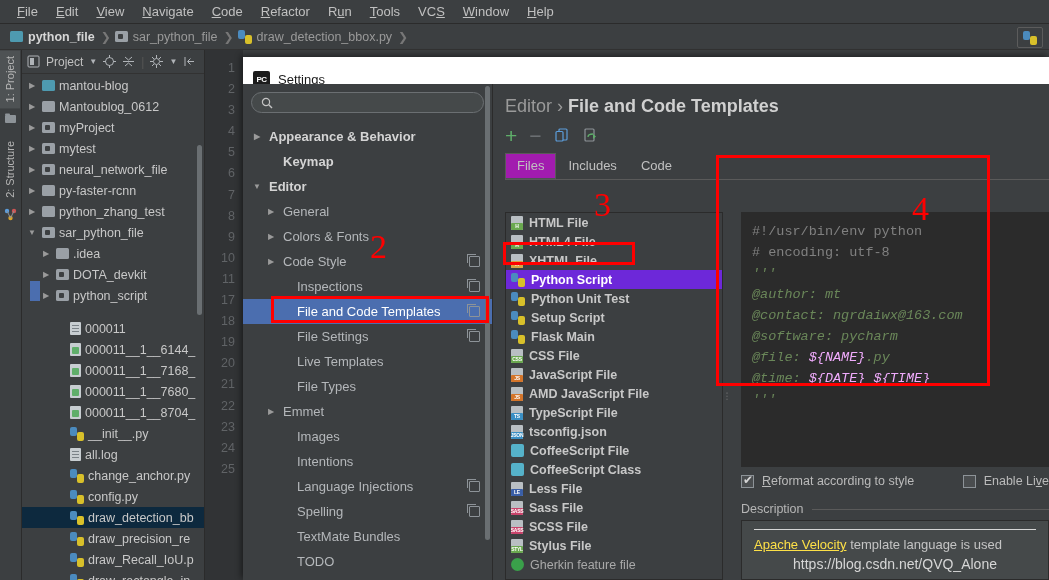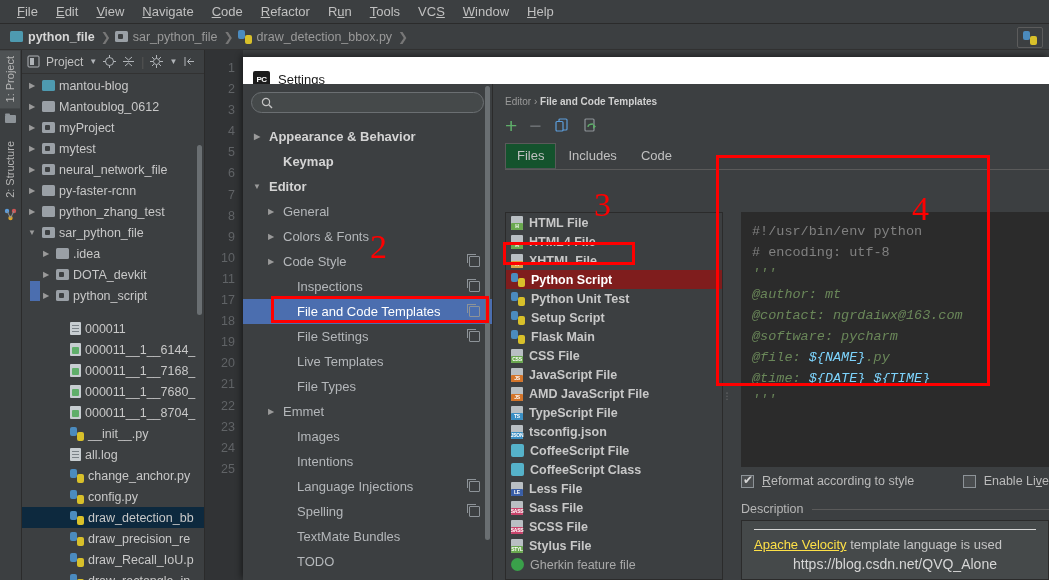--- a/index.html
+++ b/index.html
@@ -113,45 +113,45 @@
   .settree { position:absolute; top:40px; left:0; right:0; bottom:0; overflow:hidden; }
   .srow { height:25px; display:flex; align-items:center; gap:6px; padding-left:8px; font-size:13px; color:#b4b7ba; position:relative; }
   .srow.bold { font-weight:bold; color:#d4d4d4; }
   .srow.sel { background:#4b6eaf; color:#ffffff; }
   .srow .arr { width:12px; font-size:8px; color:#9a9a9a; text-align:center; flex:none; }
   .copyico { position:absolute; right:12px; width:11px; height:11px; border:1px solid #8d9398; border-radius:1px; }
   .copyico::before { content:""; position:absolute; left:-3px; top:-3px; width:8px; height:8px; border:1px solid #8d9398; border-right:none; border-bottom:none; }
   .stree-scroll { position:absolute; right:2px; top:2px; width:5px; bottom:40px; background:#6a6f72; border-radius:3px; }
 
   .rightpane { flex:1; background:#3c3f41; position:relative; padding:0 0 0 12px; }
-  .bcrumb { padding:12px 0 6px 0; font-size:10px; color:#d0d0d0; }
+  .bcrumb { padding:12px 0 6px 0; font-size:18px; color:#d0d0d0; }
   .bcrumb b { font-weight:bold; }
   .bcrumb .g { color:#9a9a9a; font-weight:normal; }
   .tbicons { display:flex; align-items:center; gap:12px; height:24px; }
   .tabrow { display:flex; margin-top:6px; border-bottom:1px solid #5a5a5a; }
   .tab { padding:4px 11px 5px 11px; font-size:13px; color:#c0c0c0; border:1px solid transparent; }
-  .tab.act { background:#14532d; border:1px solid #5a5a5a; border-bottom-color:#4e5254; }
+  .tab.act { background:#a21caf; border:1px solid #5a5a5a; border-bottom-color:#4e5254; }
 
   .splitrow { display:flex; position:absolute; top:128px; left:12px; right:0; bottom:0; }
   .tmplist { width:218px; background:#3c3f41; border:1px solid #2b2b2b; overflow:hidden; }
   .tl { height:19px; display:flex; align-items:center; gap:6px; padding-left:5px; font-size:12.5px; font-weight:bold; color:#c8c8c8; white-space:nowrap; }
-  .tl.sel { background:#7f1d1d; color:#ffffff; }
+  .tl.sel { background:#6d28d9; color:#ffffff; }
   .tl.normal { font-weight:normal; color:#a9a9a9; }
   .tagico { width:12px; height:14px; position:relative; flex:none; display:inline-block; background:#b9bfc3; border-radius:1px; }
   .tagico .bdg { position:absolute; left:0; bottom:0; width:12px; height:7px; border-radius:1px; color:#fff; font-size:5px; font-weight:bold; display:flex; align-items:center; justify-content:center; letter-spacing:-.3px; }
   .cuke { width:13px; height:13px; border-radius:50%; background:#3aa04a; flex:none; display:inline-block; }
   .coffee { width:13px; height:13px; border-radius:2px; background:#55b2c9; flex:none; display:inline-block; }
 
   .editorcol { flex:1; position:relative; }
   .gripper { width:9px; display:flex; align-items:center; justify-content:center; color:#7b7b7b; font-size:9px; letter-spacing:1px;}
   .codebox { position:absolute; left:9px; right:0; top:0; height:255px; background:#2b2b2b; border:1px solid #2b2b2b; padding:8px 10px; }
   .cl { font-family:"Liberation Mono", monospace; font-size:13.5px; line-height:21px; white-space:pre; }
   .c-com { color:#808080; }
   .c-str { color:#6a8759; font-style:italic; }
-  .c-var { color:#7dd3fc; }
+  .c-var { color:#f0abfc; }
   .optsrow { position:absolute; top:262px; left:9px; right:0; display:flex; align-items:center; gap:0; font-size:12.5px; }
   .cb { width:13px; height:13px; border:1px solid #8d9398; background:#4a4d4f; display:inline-block; position:relative; margin-right:8px; flex:none;}
   .cb.on::after { content:"✔"; position:absolute; left:1px; top:-3px; font-size:12px; color:#d6d6d6; }
   .u { text-decoration:underline; }
   .desc-label { position:absolute; top:290px; left:9px; right:0; display:flex; align-items:center; gap:8px; font-size:12.5px; color:#b6b6b6; }
   .desc-label .line { flex:1; height:1px; background:#5a5a5a; }
   .descbox { position:absolute; top:308px; left:9px; right:0; bottom:0; background:#45494a; border:1px solid #2b2b2b; padding:10px 12px; }
   .descbox .rule { height:1px; background:#d5d5d5; margin:-2px 0 7px 0; }
   .desc-line { font-size:13px; color:#c4c4c4; }
   .lnk { color:#fde047; text-decoration:underline; }

